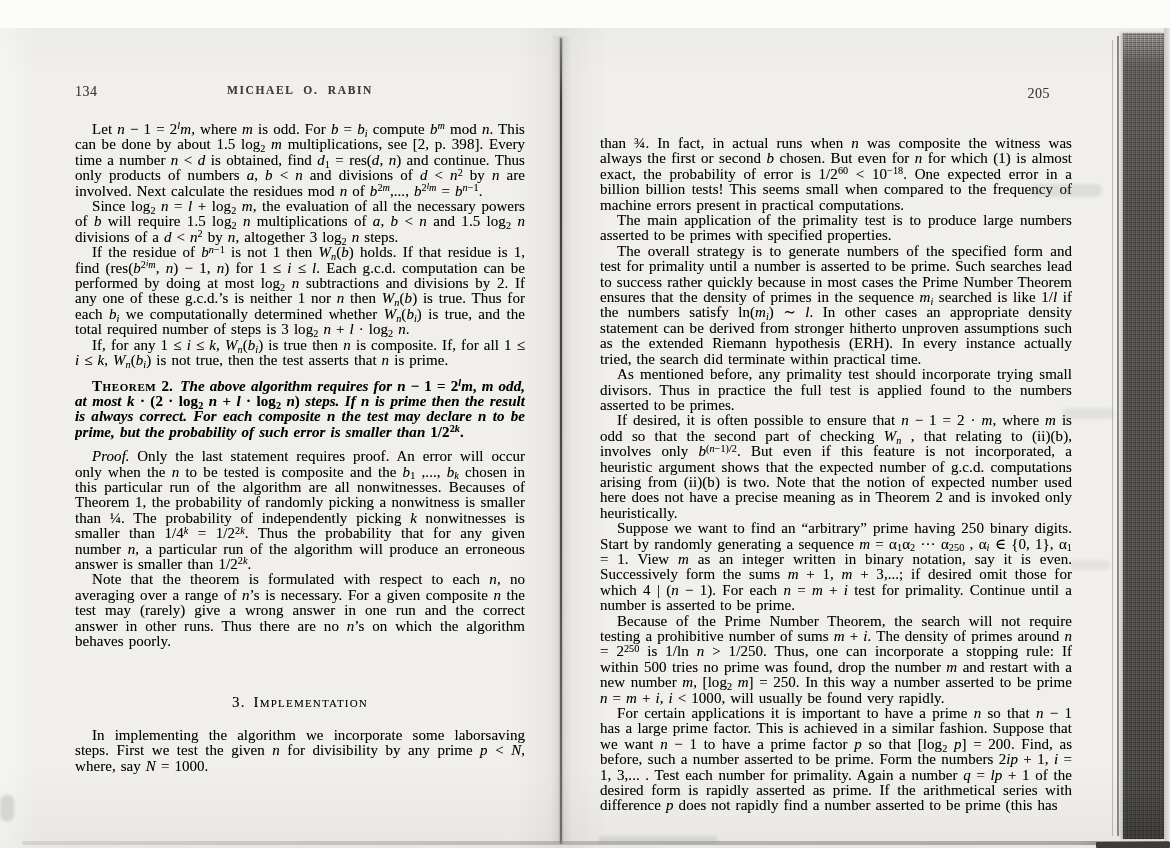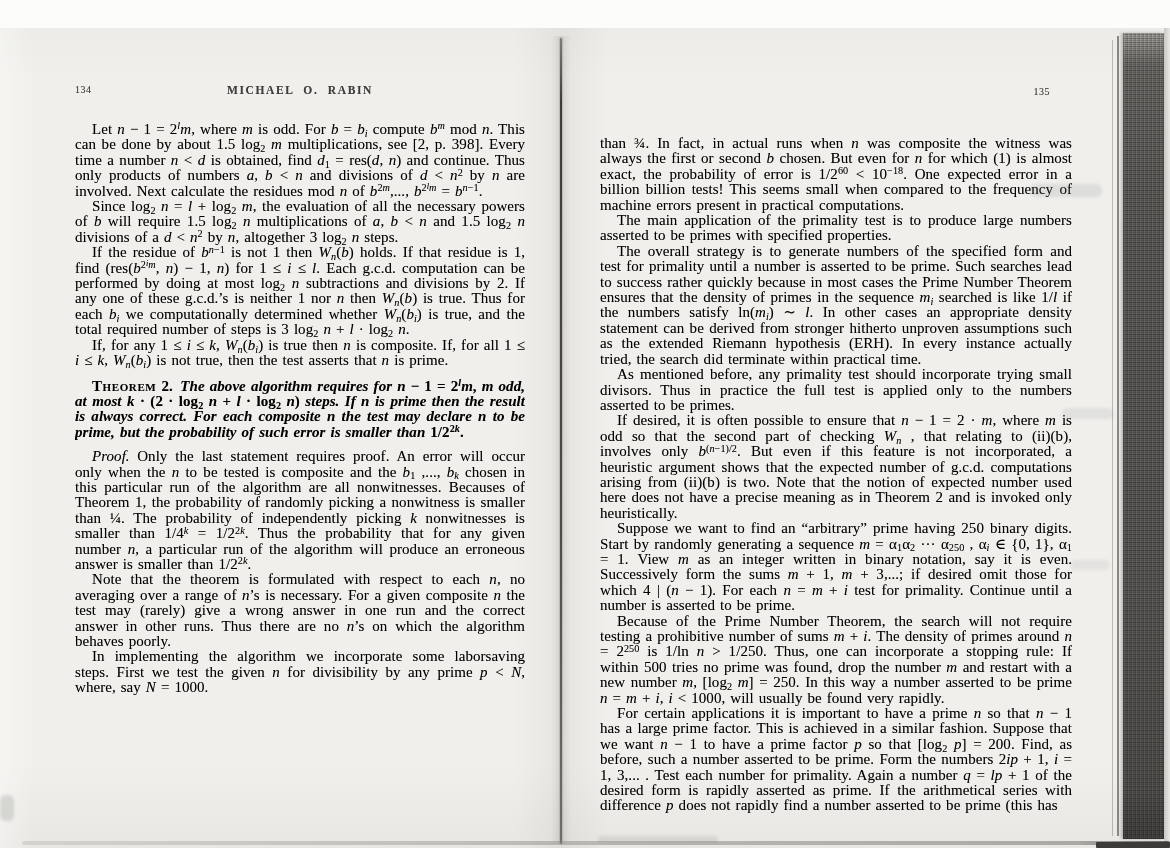--- a/index.html
+++ b/index.html
@@ -59,21 +59,21 @@
   .smudge-3{left:1070px;top:560px;width:40px;height:10px;background:rgba(120,122,128,.10);}
   .smudge-4{left:598px;top:836px;width:120px;height:7px;background:rgba(130,130,128,.18);}
   .smudge-5{left:0px;top:795px;width:14px;height:26px;background:rgba(130,130,128,.25);}
   
   .pagehead{
     position:absolute;height:16px;
     font-size:11.5px;letter-spacing:1.6px;word-spacing:5px;color:#3e3d3b;
     text-shadow:0 0 .5px rgba(62,61,59,.4);
   }
   .pagehead .head-center{position:absolute;left:0;right:0;text-align:center;font-weight:bold;}
-  .pagehead .head-num{position:absolute;letter-spacing:.5px;font-size:10px;}
+  .pagehead .head-num{position:absolute;letter-spacing:.5px;font-size:14px;}
   .head-num.at-left{left:0;}
   .head-num.at-right{right:22px;}
   .pagebody{
     position:absolute;text-align:justify;
     font-size:15px;line-height:15.4px;color:#000000;
     word-spacing:1.2px;letter-spacing:.05px;
     text-shadow:0 0 .55px rgba(52,52,50,.38);
     overflow:hidden;
   }
   .pagebody p{margin:0;}
@@ -101,31 +101,32 @@
     <span class="head-center">MICHAEL O. RABIN</span>
   </div>
   <div class="pagebody" style="left:75px;top:122px;width:450px;height:720px;">
       <p class="para s-body indent">Let <i>n</i> − 1 = 2<sup><i>l</i></sup><i>m</i>, where <i>m</i> is odd. For <i>b</i> = <i>b<sub>i</sub></i> compute <i>b</i><sup><i>m</i></sup> mod <i>n</i>. This can be done by about 1.5 log<sub>2</sub> <i>m</i> multiplications, see [2, p. 398]. Every time a number <i>n</i> &lt; <i>d</i> is obtained, find <i>d</i><sub>1</sub> = res(<i>d</i>, <i>n</i>) and continue. Thus only products of numbers <i>a</i>, <i>b</i> &lt; <i>n</i> and divisions of <i>d</i> &lt; <i>n</i><sup>2</sup> by <i>n</i> are involved. Next calculate the residues mod <i>n</i> of <i>b</i><sup>2<i>m</i></sup>,..., <i>b</i><sup>2<sup><i>l</i></sup><i>m</i></sup> = <i>b</i><sup><i>n</i>−1</sup>.</p>
       <p class="para s-body indent">Since log<sub>2</sub> <i>n</i> = <i>l</i> + log<sub>2</sub> <i>m</i>, the evaluation of all the necessary powers of <i>b</i> will require 1.5 log<sub>2</sub> <i>n</i> multiplications of <i>a</i>, <i>b</i> &lt; <i>n</i> and 1.5 log<sub>2</sub> <i>n</i> divisions of a <i>d</i> &lt; <i>n</i><sup>2</sup> by <i>n</i>, altogether 3 log<sub>2</sub> <i>n</i> steps.</p>
       <p class="para s-body indent">If the residue of <i>b</i><sup><i>n</i>−1</sup> is not 1 then <i>W<sub>n</sub></i>(<i>b</i>) holds. If that residue is 1, find (res(<i>b</i><sup>2<sup><i>i</i></sup><i>m</i></sup>, <i>n</i>) − 1, <i>n</i>) for 1 ≤ <i>i</i> ≤ <i>l</i>. Each g.c.d. computation can be performed by doing at most log<sub>2</sub> <i>n</i> subtractions and divisions by 2. If any one of these g.c.d.’s is neither 1 nor <i>n</i> then <i>W<sub>n</sub></i>(<i>b</i>) is true. Thus for each <i>b<sub>i</sub></i> we computationally determined whether <i>W<sub>n</sub></i>(<i>b<sub>i</sub></i>) is true, and the total required number of steps is 3 log<sub>2</sub> <i>n</i> + <i>l</i> · log<sub>2</sub> <i>n</i>.</p>
       <p class="para s-body indent">If, for any 1 ≤ <i>i</i> ≤ <i>k</i>, <i>W<sub>n</sub></i>(<i>b<sub>i</sub></i>) is true then <i>n</i> is composite. If, for all 1 ≤ <i>i</i> ≤ <i>k</i>, <i>W<sub>n</sub></i>(<i>b<sub>i</sub></i>) is not true, then the test asserts that <i>n</i> is prime.</p>
       <p class="para s-theorem indent"><span class="sc">Theorem</span> 2. <i>The above algorithm requires for n</i> − 1 = 2<sup><i>l</i></sup><i>m</i>, <i>m odd, at most k</i> · (2 · log<sub>2</sub> <i>n</i> + <i>l</i> · log<sub>2</sub> <i>n</i>) <i>steps. If n is prime then the result is always correct. For each composite n the test may declare n to be prime, but the probability of such error is smaller than</i> 1/2<sup>2<i>k</i></sup>.</p>
       <p class="para s-proof indent"><i>Proof.</i> Only the last statement requires proof. An error will occur only when the <i>n</i> to be tested is composite and the <i>b</i><sub>1</sub> ,..., <i>b<sub>k</sub></i> chosen in this particular run of the algorithm are all nonwitnesses. Becauses of Theorem 1, the probability of randomly picking a nonwitness is smaller than ¼. The probability of independently picking <i>k</i> nonwitnesses is smaller than 1/4<sup><i>k</i></sup> = 1/2<sup>2<i>k</i></sup>. Thus the probability that for any given number <i>n</i>, a particular run of the algorithm will produce an erroneous answer is smaller than 1/2<sup>2<i>k</i></sup>.</p>
       <p class="para s-body indent">Note that the theorem is formulated with respect to each <i>n</i>, no averaging over a range of <i>n</i>’s is necessary. For a given composite <i>n</i> the test may (rarely) give a wrong answer in one run and the correct answer in other runs. Thus there are no <i>n</i>’s on which the algorithm behaves poorly.</p>
+      <p class="para s-heading">3. Implementation</p>
       <p class="para s-body indent">In implementing the algorithm we incorporate some laborsaving steps. First we test the given <i>n</i> for divisibility by any prime <i>p</i> &lt; <i>N</i>, where, say <i>N</i> = 1000.</p>
     </div>
 
   <div class="pagehead" style="left:600px;top:86px;width:472px;">
-    <span class="head-num at-right">135</span>
+    <span class="head-num at-right">205</span>
   </div>
   <div class="pagebody" style="left:600px;top:136px;width:472px;height:724px;">
       <p class="para s-body">than ¾. In fact, in actual runs when <i>n</i> was composite the witness was always the first or second <i>b</i> chosen. But even for <i>n</i> for which (1) is almost exact, the probability of error is 1/2<sup>60</sup> &lt; 10<sup>−18</sup>. One expected error in a billion billion tests! This seems small when compared to the frequency of machine errors present in practical computations.</p>
       <p class="para s-body indent">The main application of the primality test is to produce large numbers asserted to be primes with specified properties.</p>
       <p class="para s-body indent">The overall strategy is to generate numbers of the specified form and test for primality until a number is asserted to be prime. Such searches lead to success rather quickly because in most cases the Prime Number Theorem ensures that the density of primes in the sequence <i>m<sub>i</sub></i> searched is like 1/<i>l</i> if the numbers satisfy ln(<i>m<sub>i</sub></i>) ∼ <i>l</i>. In other cases an appropriate density statement can be derived from stronger hitherto unproven assumptions such as the extended Riemann hypothesis (ERH). In every instance actually tried, the search did terminate within practical time.</p>
-      <p class="para s-body indent">As mentioned before, any primality test should incorporate trying small divisors. Thus in practice the full test is applied only to the numbers asserted to be primes.</p>
+      <p class="para s-body indent">As mentioned before, any primality test should incorporate trying small divisors. Thus in practice the full test is applied found to the numbers asserted to be primes.</p>
       <p class="para s-body indent">If desired, it is often possible to ensure that <i>n</i> − 1 = 2 · <i>m</i>, where <i>m</i> is odd so that the second part of checking <i>W<sub>n</sub></i> , that relating to (ii)(b), involves only <i>b</i><sup>(<i>n</i>−1)/2</sup>. But even if this feature is not incorporated, a heuristic argument shows that the expected number of g.c.d. computations arising from (ii)(b) is two. Note that the notion of expected number used here does not have a precise meaning as in Theorem 2 and is invoked only heuristically.</p>
       <p class="para s-body indent">Suppose we want to find an “arbitrary” prime having 250 binary digits. Start by randomly generating a sequence <i>m</i> = α<sub>1</sub>α<sub>2</sub> ··· α<sub>250</sub> , α<sub><i>i</i></sub> ∈ {0, 1}, α<sub>1</sub> = 1. View <i>m</i> as an integer written in binary notation, say it is even. Successively form the sums <i>m</i> + 1, <i>m</i> + 3,...; if desired omit those for which 4 | (<i>n</i> − 1). For each <i>n</i> = <i>m</i> + <i>i</i> test for primality. Continue until a number is asserted to be prime.</p>
       <p class="para s-body indent">Because of the Prime Number Theorem, the search will not require testing a prohibitive number of sums <i>m</i> + <i>i</i>. The density of primes around <i>n</i> = 2<sup>250</sup> is 1/ln <i>n</i> &gt; 1/250. Thus, one can incorporate a stopping rule: If within 500 tries no prime was found, drop the number <i>m</i> and restart with a new number <i>m</i>, [log<sub>2</sub> <i>m</i>] = 250. In this way a number asserted to be prime <i>n</i> = <i>m</i> + <i>i</i>, <i>i</i> &lt; 1000, will usually be found very rapidly.</p>
       <p class="para s-body indent">For certain applications it is important to have a prime <i>n</i> so that <i>n</i> − 1 has a large prime factor. This is achieved in a similar fashion. Suppose that we want <i>n</i> − 1 to have a prime factor <i>p</i> so that [log<sub>2</sub> <i>p</i>] = 200. Find, as before, such a number asserted to be prime. Form the numbers 2<i>ip</i> + 1, <i>i</i> = 1, 3,... . Test each number for primality. Again a number <i>q</i> = <i>lp</i> + 1 of the desired form is rapidly asserted as prime. If the arithmetical series with difference <i>p</i> does not rapidly find a number asserted to be prime (this has</p>
     </div>
 
   <div class="gutter-halo"></div>
   <div class="gutter-line"></div>
   <div class="edge-thin-1"></div>
   <div class="edge-thin-2"></div>

